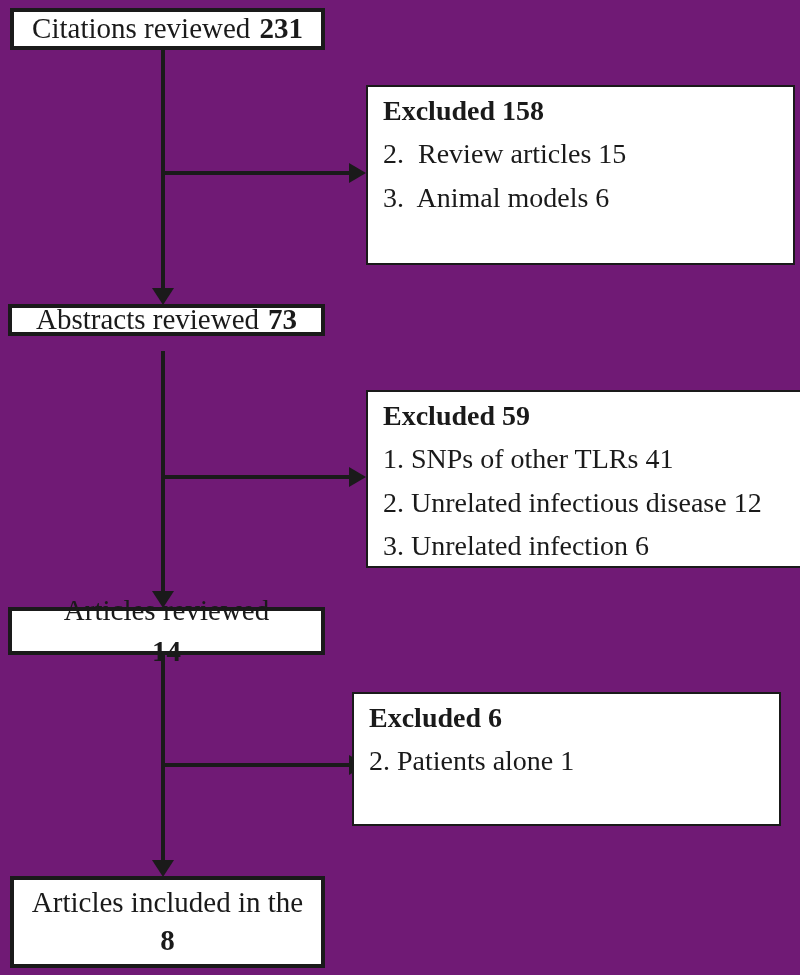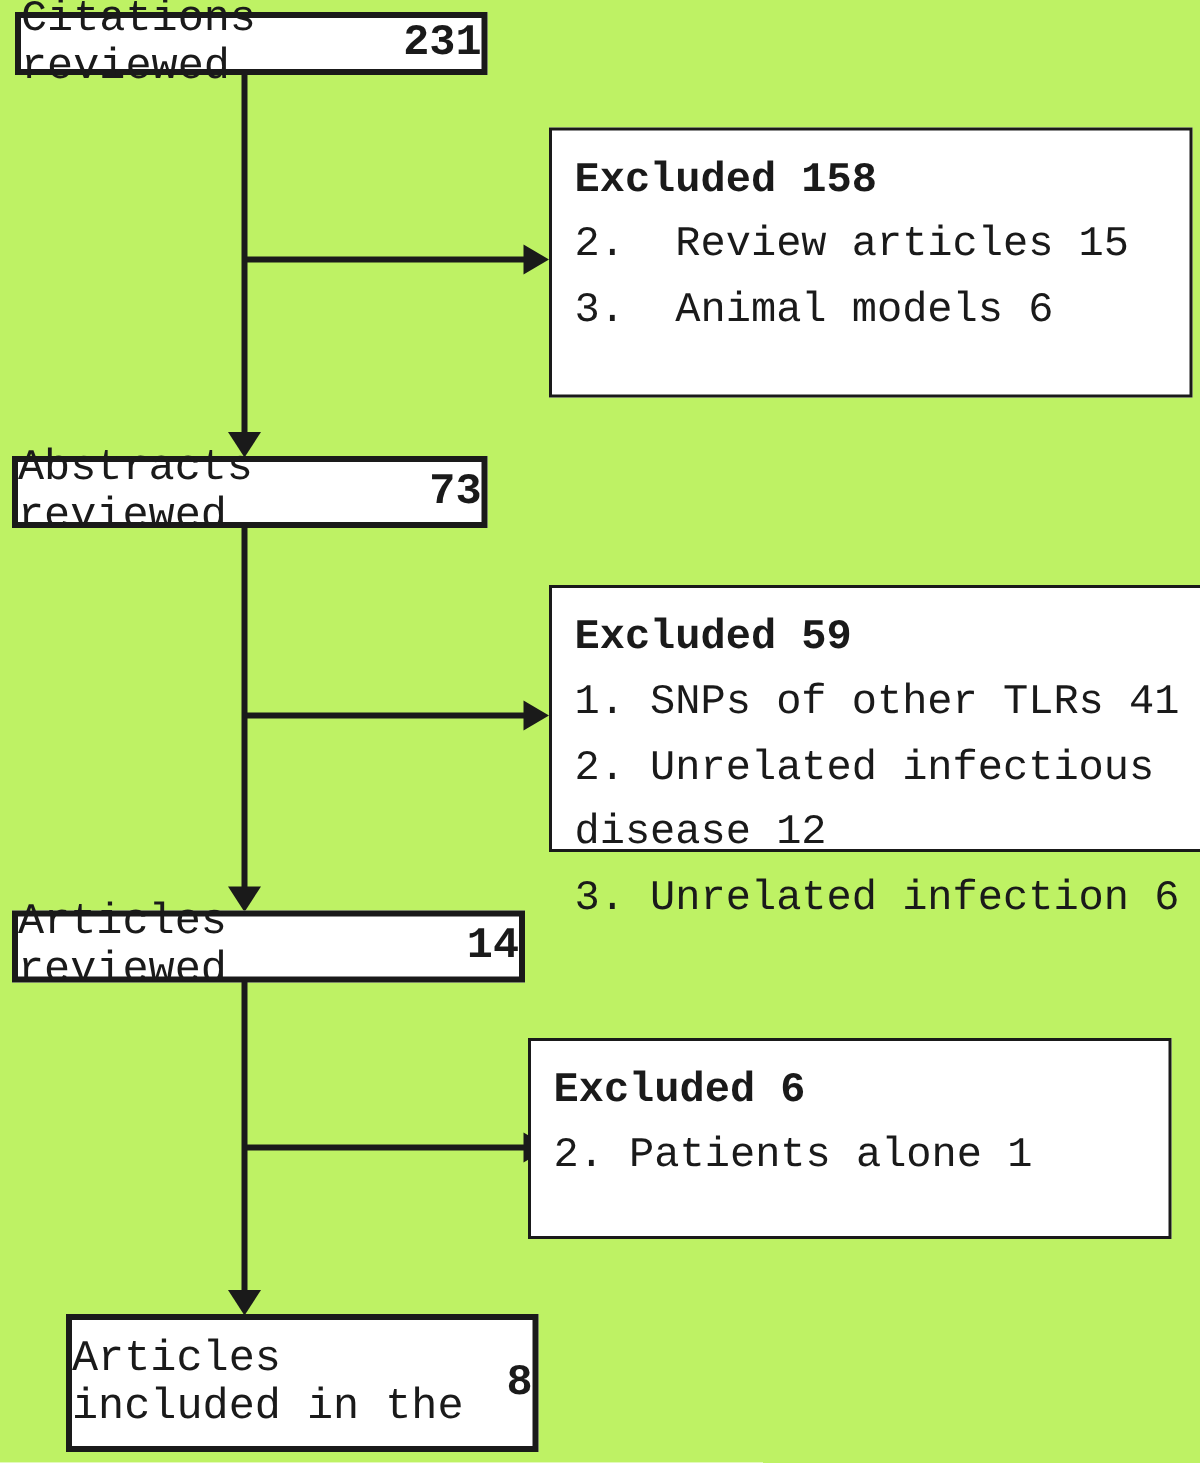--- a/index.html
+++ b/index.html
@@ -4,54 +4,53 @@
 <style>
   html, body {
     margin: 0;
     padding: 0;
     background: #ffffff;
   }
   .canvas {
     position: relative;
     width: 800px;
     height: 975px;
-    background: #bef264;
-    font-family: Liberation Mono, monospace;
+    background: #701a75;
+    font-family: Liberation Serif, serif;
     color: #1a1a1a;
     overflow: hidden;
   }
   .mainbox {
     position: absolute;
     box-sizing: border-box;
     border: 4px solid #1a1a1a;
     background: #ffffff;
     display: flex;
     align-items: center;
     justify-content: center;
     gap: 9px;
     font-size: 29px;
     line-height: 1.1;
   }
   .mainbox .cnt { font-weight: bold; }
   .finalbox {
-    flex-direction: row;
+    flex-direction: column;
     gap: 6px;
-    margin-left: 34px;
   }
   .finalbox .row {
     display: flex;
     gap: 9px;
     justify-content: center;
   }
   .exclbox {
     position: absolute;
     box-sizing: border-box;
     border: 2px solid #1a1a1a;
     background: #ffffff;
-    padding: 12px 4px 0 15px;
+    padding: 2px 4px 0 15px;
     font-size: 28px;
     line-height: 1.55;
   }
   .excl-title { font-weight: bold; }
   .excl-item { white-space: pre-wrap; }
   .vline, .hline {
     position: absolute;
     background: #1a1a1a;
   }
   .arrow-down {
@@ -83,38 +82,38 @@
   <div class="hline" style="left:163px; top:171px; width:187px; height:4px;"></div>
   <div class="arrow-right" style="left:349px; top:163px;"></div>
   <div class="arrow-down" style="left:152px; top:288px;"></div>
 
   <div class="exclbox" style="left:366px; top:85px; width:429px; height:180px;">
     <div class="excl-title">Excluded 158</div>
     <div class="excl-item">2.  Review articles 15</div>
     <div class="excl-item">3.  Animal models 6</div>
   </div>
 
-  <div class="mainbox" style="left:8px; top:304px; width:317px; height:48px;">
+  <div class="mainbox" style="left:8px; top:304px; width:317px; height:32px;">
     <span>Abstracts reviewed</span>
     <span class="cnt">73</span>
   </div>
 
   <div class="vline" style="left:161px; top:351px; width:4px; height:241px;"></div>
   <div class="hline" style="left:163px; top:475px; width:187px; height:4px;"></div>
   <div class="arrow-right" style="left:349px; top:467px;"></div>
   <div class="arrow-down" style="left:152px; top:591px;"></div>
 
   <div class="exclbox" style="left:366px; top:390px; width:458px; height:178px;">
     <div class="excl-title">Excluded 59</div>
     <div class="excl-item">1. SNPs of other TLRs 41</div>
     <div class="excl-item">2. Unrelated infectious disease 12</div>
     <div class="excl-item">3. Unrelated infection 6</div>
   </div>
 
-  <div class="mainbox" style="left:8px; top:607px; width:342px; height:48px;">
+  <div class="mainbox" style="left:8px; top:607px; width:317px; height:48px;flex-direction:column;">
     <span>Articles reviewed</span>
     <span class="cnt">14</span>
   </div>
 
   <div class="vline" style="left:161px; top:654px; width:4px; height:207px;"></div>
   <div class="hline" style="left:163px; top:763px; width:187px; height:4px;"></div>
   <div class="arrow-right" style="left:349px; top:755px;"></div>
   <div class="arrow-down" style="left:152px; top:860px;"></div>
 
   <div class="exclbox" style="left:352px; top:692px; width:429px; height:134px;">

